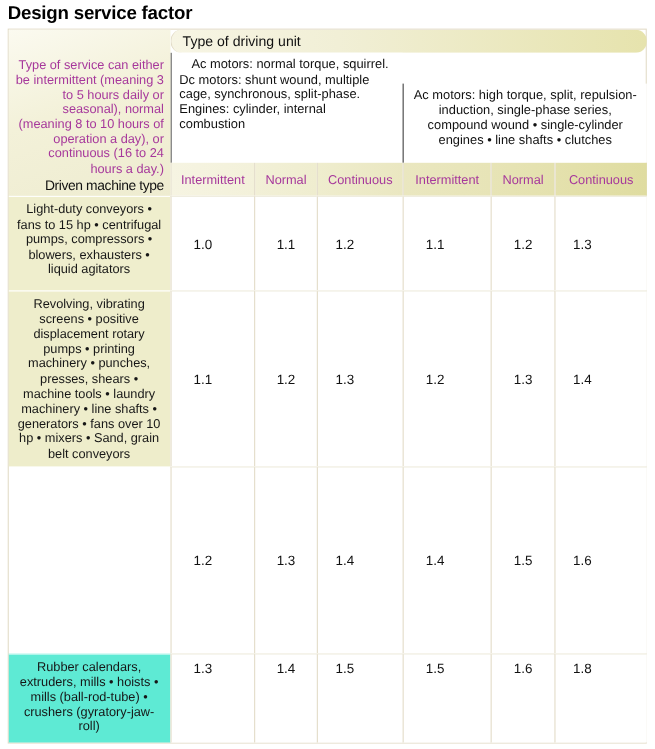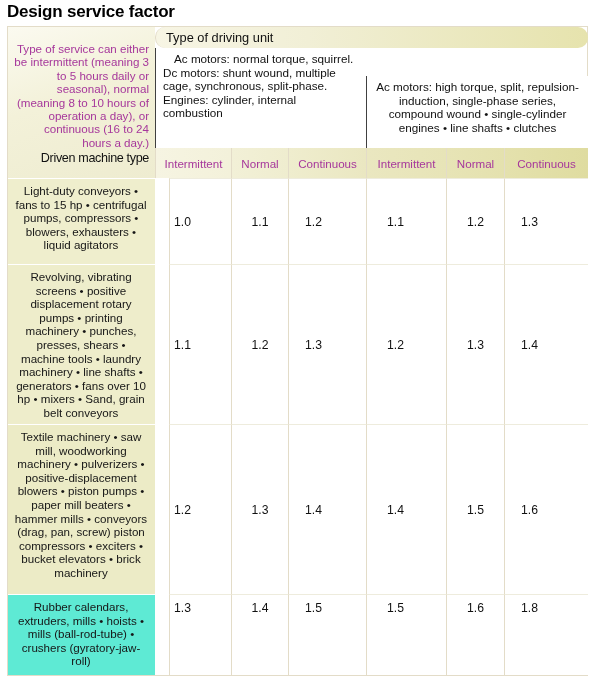--- a/index.html
+++ b/index.html
@@ -57,21 +57,21 @@
   
   .left-head {
     grid-column: 1 / 2;
     grid-row: 1 / 4;
     background: linear-gradient(160deg, #fbfaf0 0%, #f3f1d9 45%, #eeecd0 100%);
     position: relative;
     box-sizing: border-box;
     padding: 4px 6px 2px 5px;
     display: flex;
     flex-direction: column;
-    justify-content: center;
+    justify-content: flex-end;
   }
   .left-head-note {
     color: #a6379b;
     font-size: 11.6px;
     line-height: 13.4px;
     text-align: right;
     font-weight: normal;
   }
   .left-head-title {
     margin-top: 2px;
@@ -148,21 +148,21 @@
     background: #ffffff;
     box-sizing: border-box;
     border-left: 1px solid #e3dcc8;
     border-top: 1px solid #eeecdd;
     color: #111111;
     font-size: 12.2px;
     display: flex;
     align-items: center;
     justify-content: center;
   }
-  .val.v1 { justify-content: flex-start; padding-left: 4px; margin-left: 14px; }
+  .val.v1 { justify-content: flex-start; padding-left: 20px; }
   .val.v4 { justify-content: flex-start; padding-left: 20px; }
   .val.v3 { justify-content: flex-start; padding-left: 16px; }
   .val.v6 { justify-content: flex-start; padding-left: 16px; }
   .val.toprow { align-items: flex-start; padding-top: 6px; }
 </style>
 </head>
 <body>
 
 <div id="page">
 
@@ -197,21 +197,20 @@
       <div class="val v6" style="grid-column:7/8; grid-row:4/5;">1.3</div>
 
       <div class="left-cell r2">Revolving, vibrating screens • positive displacement rotary pumps • printing machinery • punches, presses, shears • machine tools • laundry machinery • line shafts • generators • fans over 10 hp • mixers • Sand, grain belt conveyors</div>
       <div class="val v1" style="grid-column:2/3; grid-row:5/6;">1.1</div>
       <div class="val v2" style="grid-column:3/4; grid-row:5/6;">1.2</div>
       <div class="val v3" style="grid-column:4/5; grid-row:5/6;">1.3</div>
       <div class="val v4" style="grid-column:5/6; grid-row:5/6;">1.2</div>
       <div class="val v5" style="grid-column:6/7; grid-row:5/6;">1.3</div>
       <div class="val v6" style="grid-column:7/8; grid-row:5/6;">1.4</div>
 
-      <div class="left-cell r3">Textile machinery • saw mill, woodworking machinery • pulverizers • positive-displacement blowers • piston pumps • paper mill beaters • hammer mills • conveyors (drag, pan, screw) piston compressors • exciters • bucket elevators • brick machinery</div>
       <div class="val v1" style="grid-column:2/3; grid-row:6/7;">1.2</div>
       <div class="val v2" style="grid-column:3/4; grid-row:6/7;">1.3</div>
       <div class="val v3" style="grid-column:4/5; grid-row:6/7;">1.4</div>
       <div class="val v4" style="grid-column:5/6; grid-row:6/7;">1.4</div>
       <div class="val v5" style="grid-column:6/7; grid-row:6/7;">1.5</div>
       <div class="val v6" style="grid-column:7/8; grid-row:6/7;">1.6</div>
 
       <div class="left-cell r4">Rubber calendars, extruders, mills • hoists • mills (ball-rod-tube) • crushers (gyratory-jaw-roll)</div>
       <div class="val v1 toprow" style="grid-column:2/3; grid-row:7/8;">1.3</div>
       <div class="val v2 toprow" style="grid-column:3/4; grid-row:7/8;">1.4</div>

